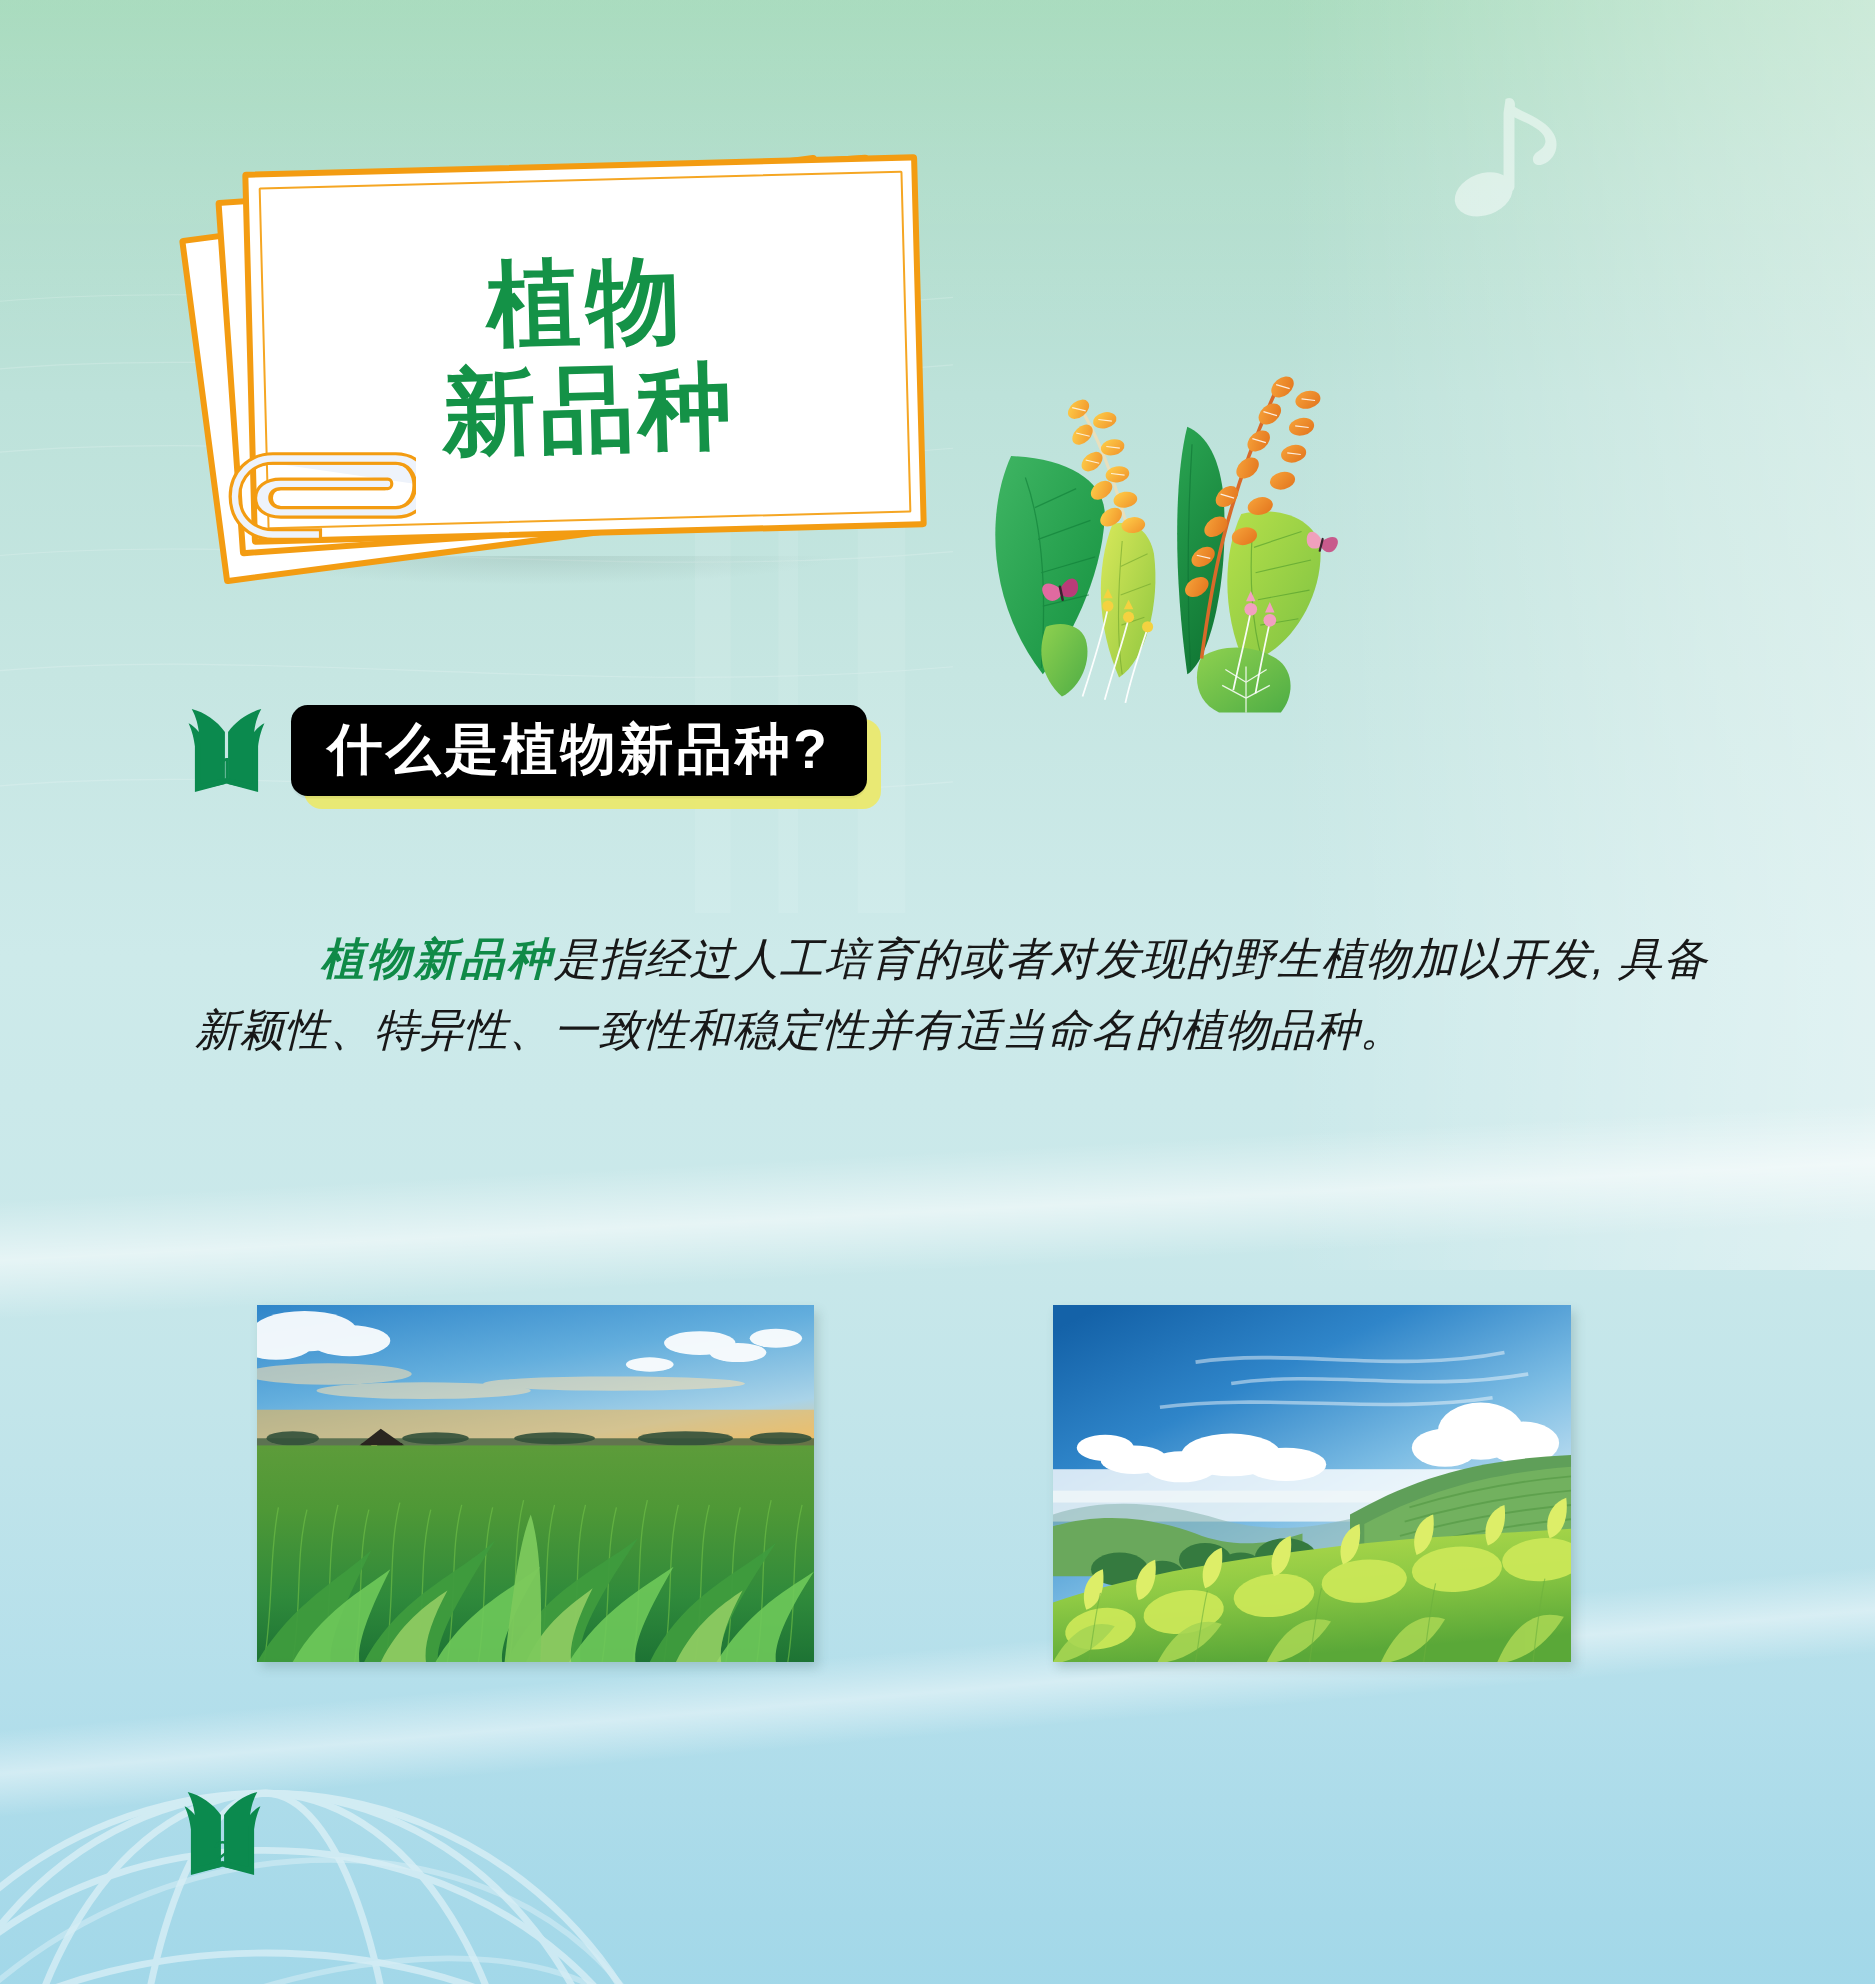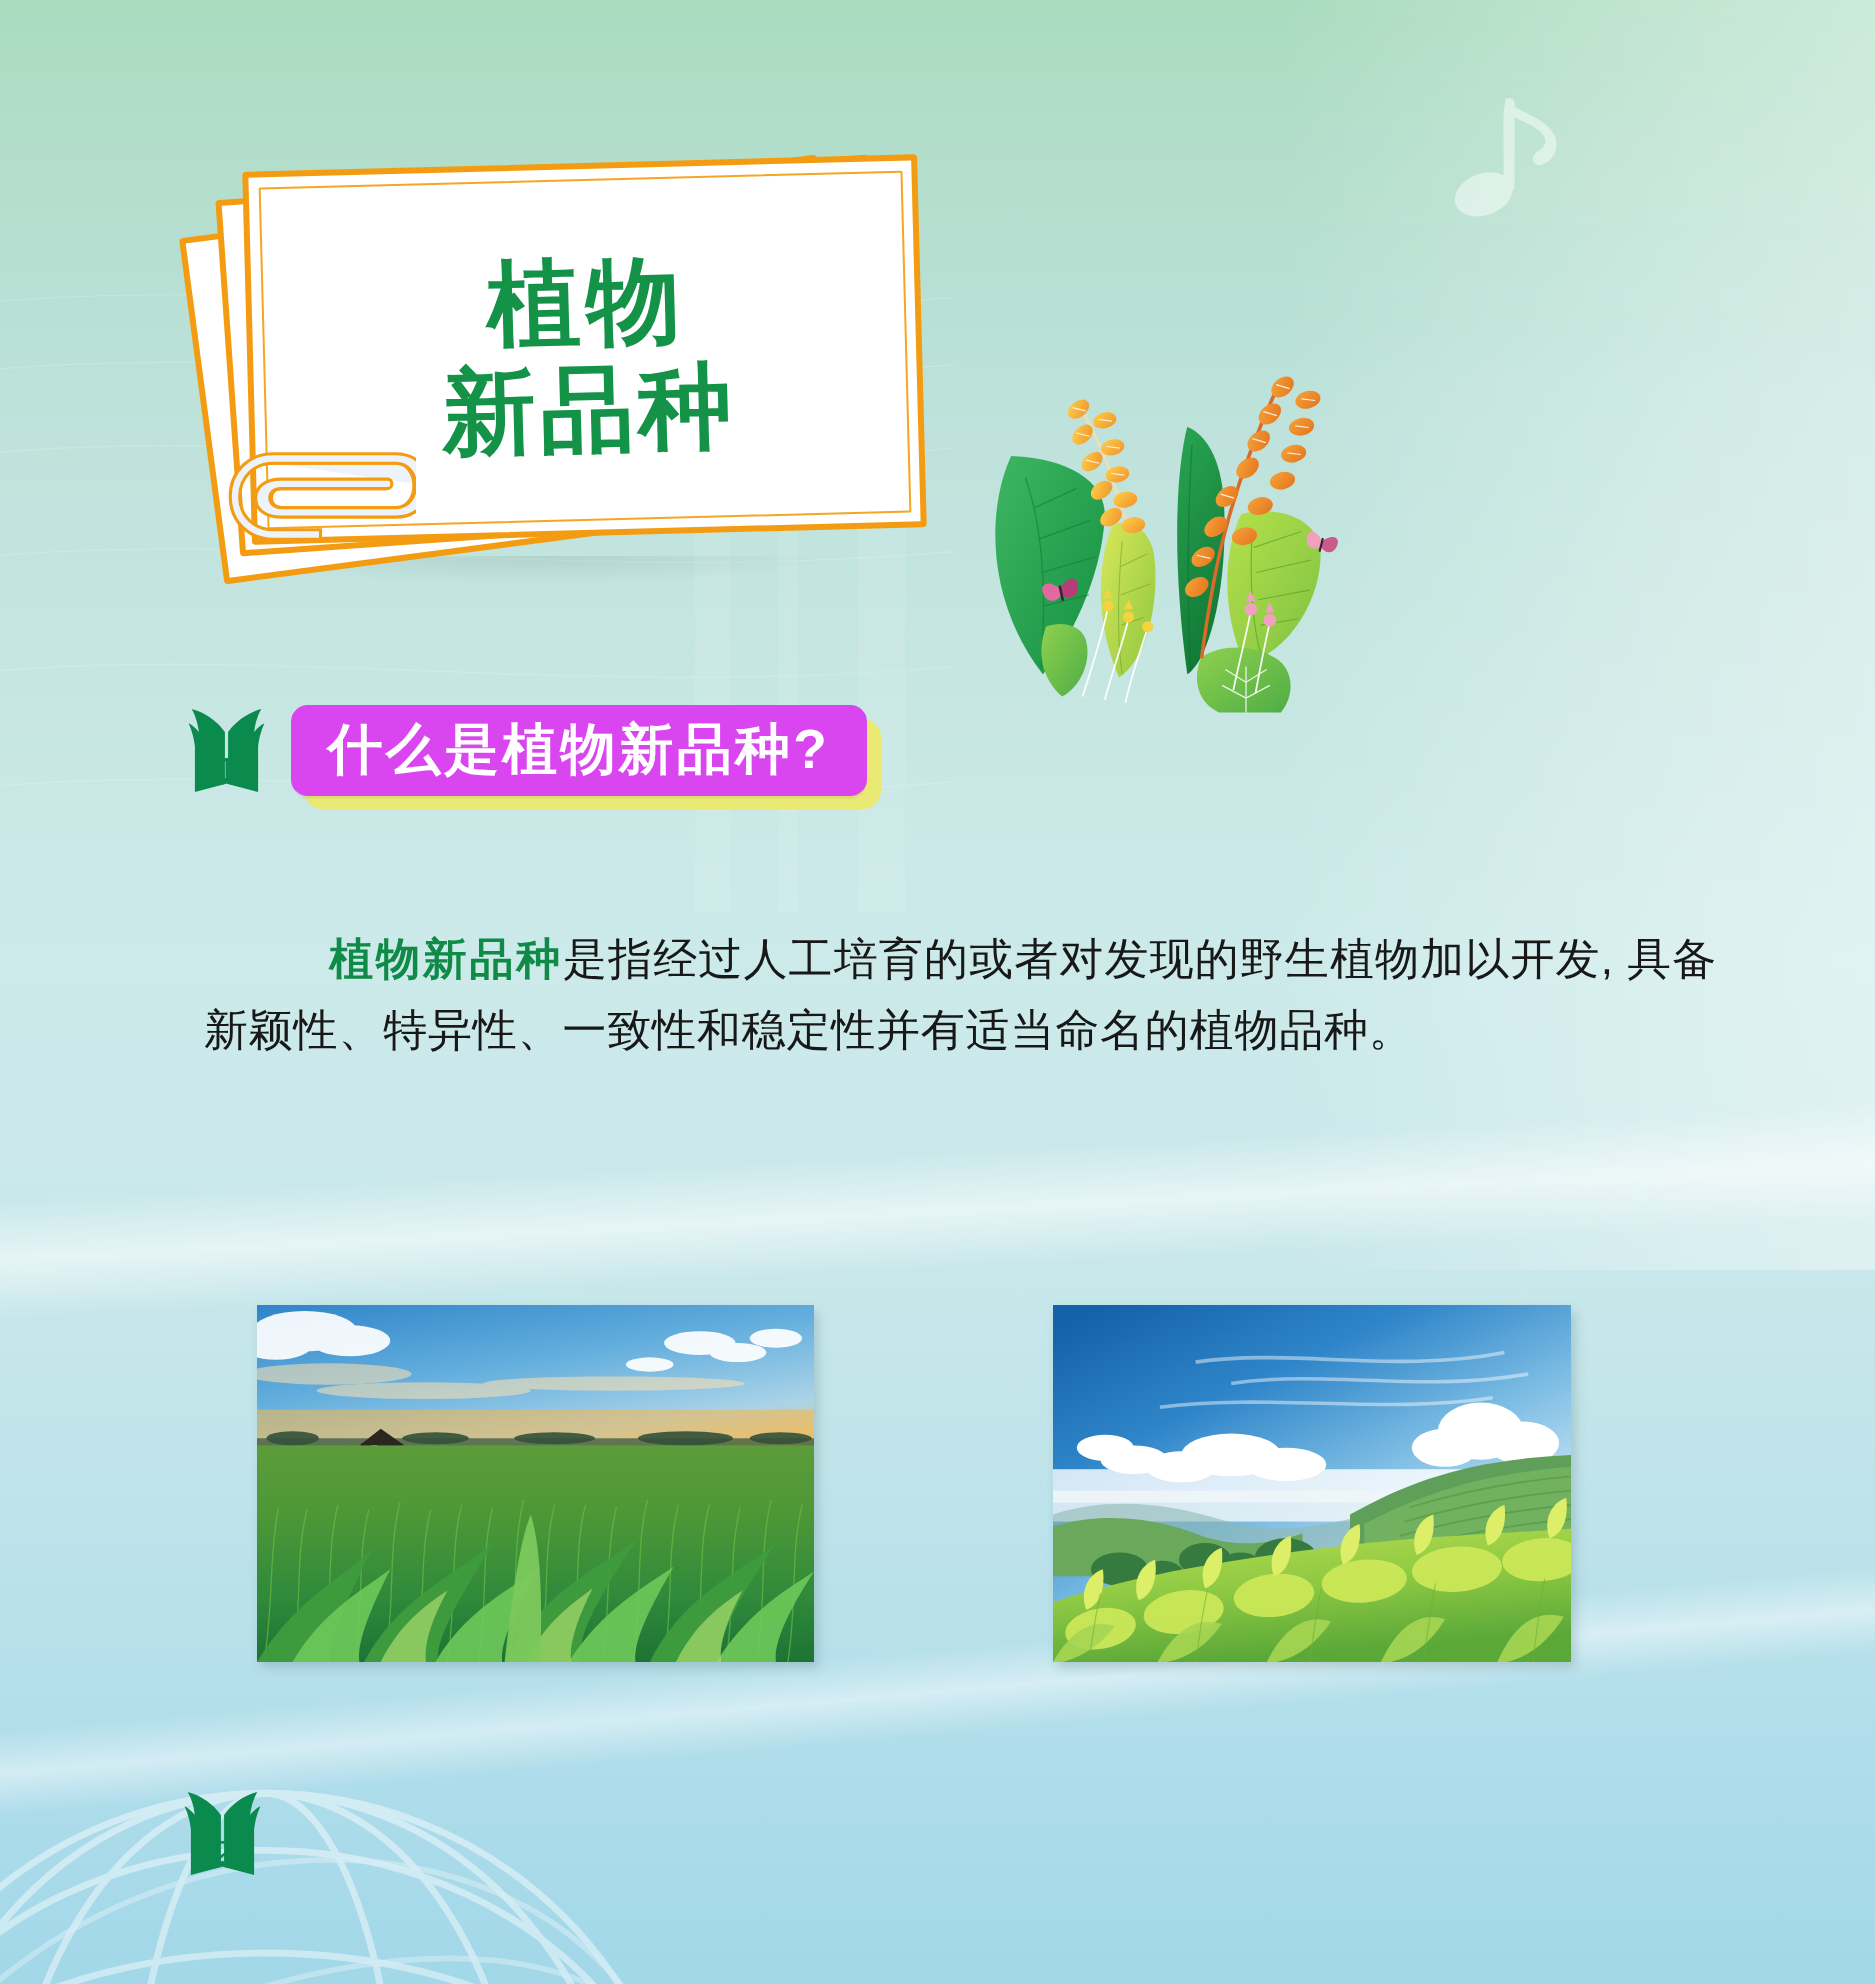--- a/index.html
+++ b/index.html
@@ -103,39 +103,39 @@
   .sec-head.h1 { left:187px; top:705px; }
   .sec-head.h2 { left:183px; top:1788px; }
   .book-icon { width:79px; height:91px; flex:0 0 auto; margin-right:24.6px; }
   .banner-wrap { position:relative; }
   .banner-shadow {
     position:absolute; left:13.5px; top:13.5px; width:100%; height:100%;
     background:#eae96e; border-radius:18px 18px 18px 18px; opacity:.95;
   }
   .banner {
     position:relative;
-    background:#d946ef;
+    background:#000000;
     border-radius:16.7px 16.7px 16.7px 16.7px;
     padding:16.7px 37px 19px 37px;
     box-shadow:0 2.4px 0 rgba(0,0,0,.05);
   }
   .banner-text {
     color:#ffffff; font-weight:bold; font-size:55px; line-height:1;
     letter-spacing:3.2px; white-space:nowrap;
     font-family:"Liberation Sans","DejaVu Sans",sans-serif;
   }
 
   
   .body-p {
     position:absolute; z-index:5;
     font-size:44px; line-height:1.62; color:#181818;
     letter-spacing:0.8px; text-align:justify;
     font-family:"Liberation Sans","DejaVu Sans",sans-serif;
   }
-  .body-p.p1 { left:204px; top:923px; width:1513px; }
+  .body-p.p1 { left:195px; top:923px; width:1513px;font-style:italic; }
   .body-p .indent { display:inline-block; width:125px; }
   .body-p .hl { color:#0f8a47; font-weight:bold; letter-spacing:2.4px; }
 
   
   .photo {
     position:absolute; z-index:5; overflow:hidden;
     box-shadow:4px 5.6px 10.3px rgba(60,90,85,.22);
   }
   .photo.left  { left:257px;  top:1305px; width:557px; height:357px; }
   .photo.right { left:1053px; top:1305px; width:518px; height:357px; }

